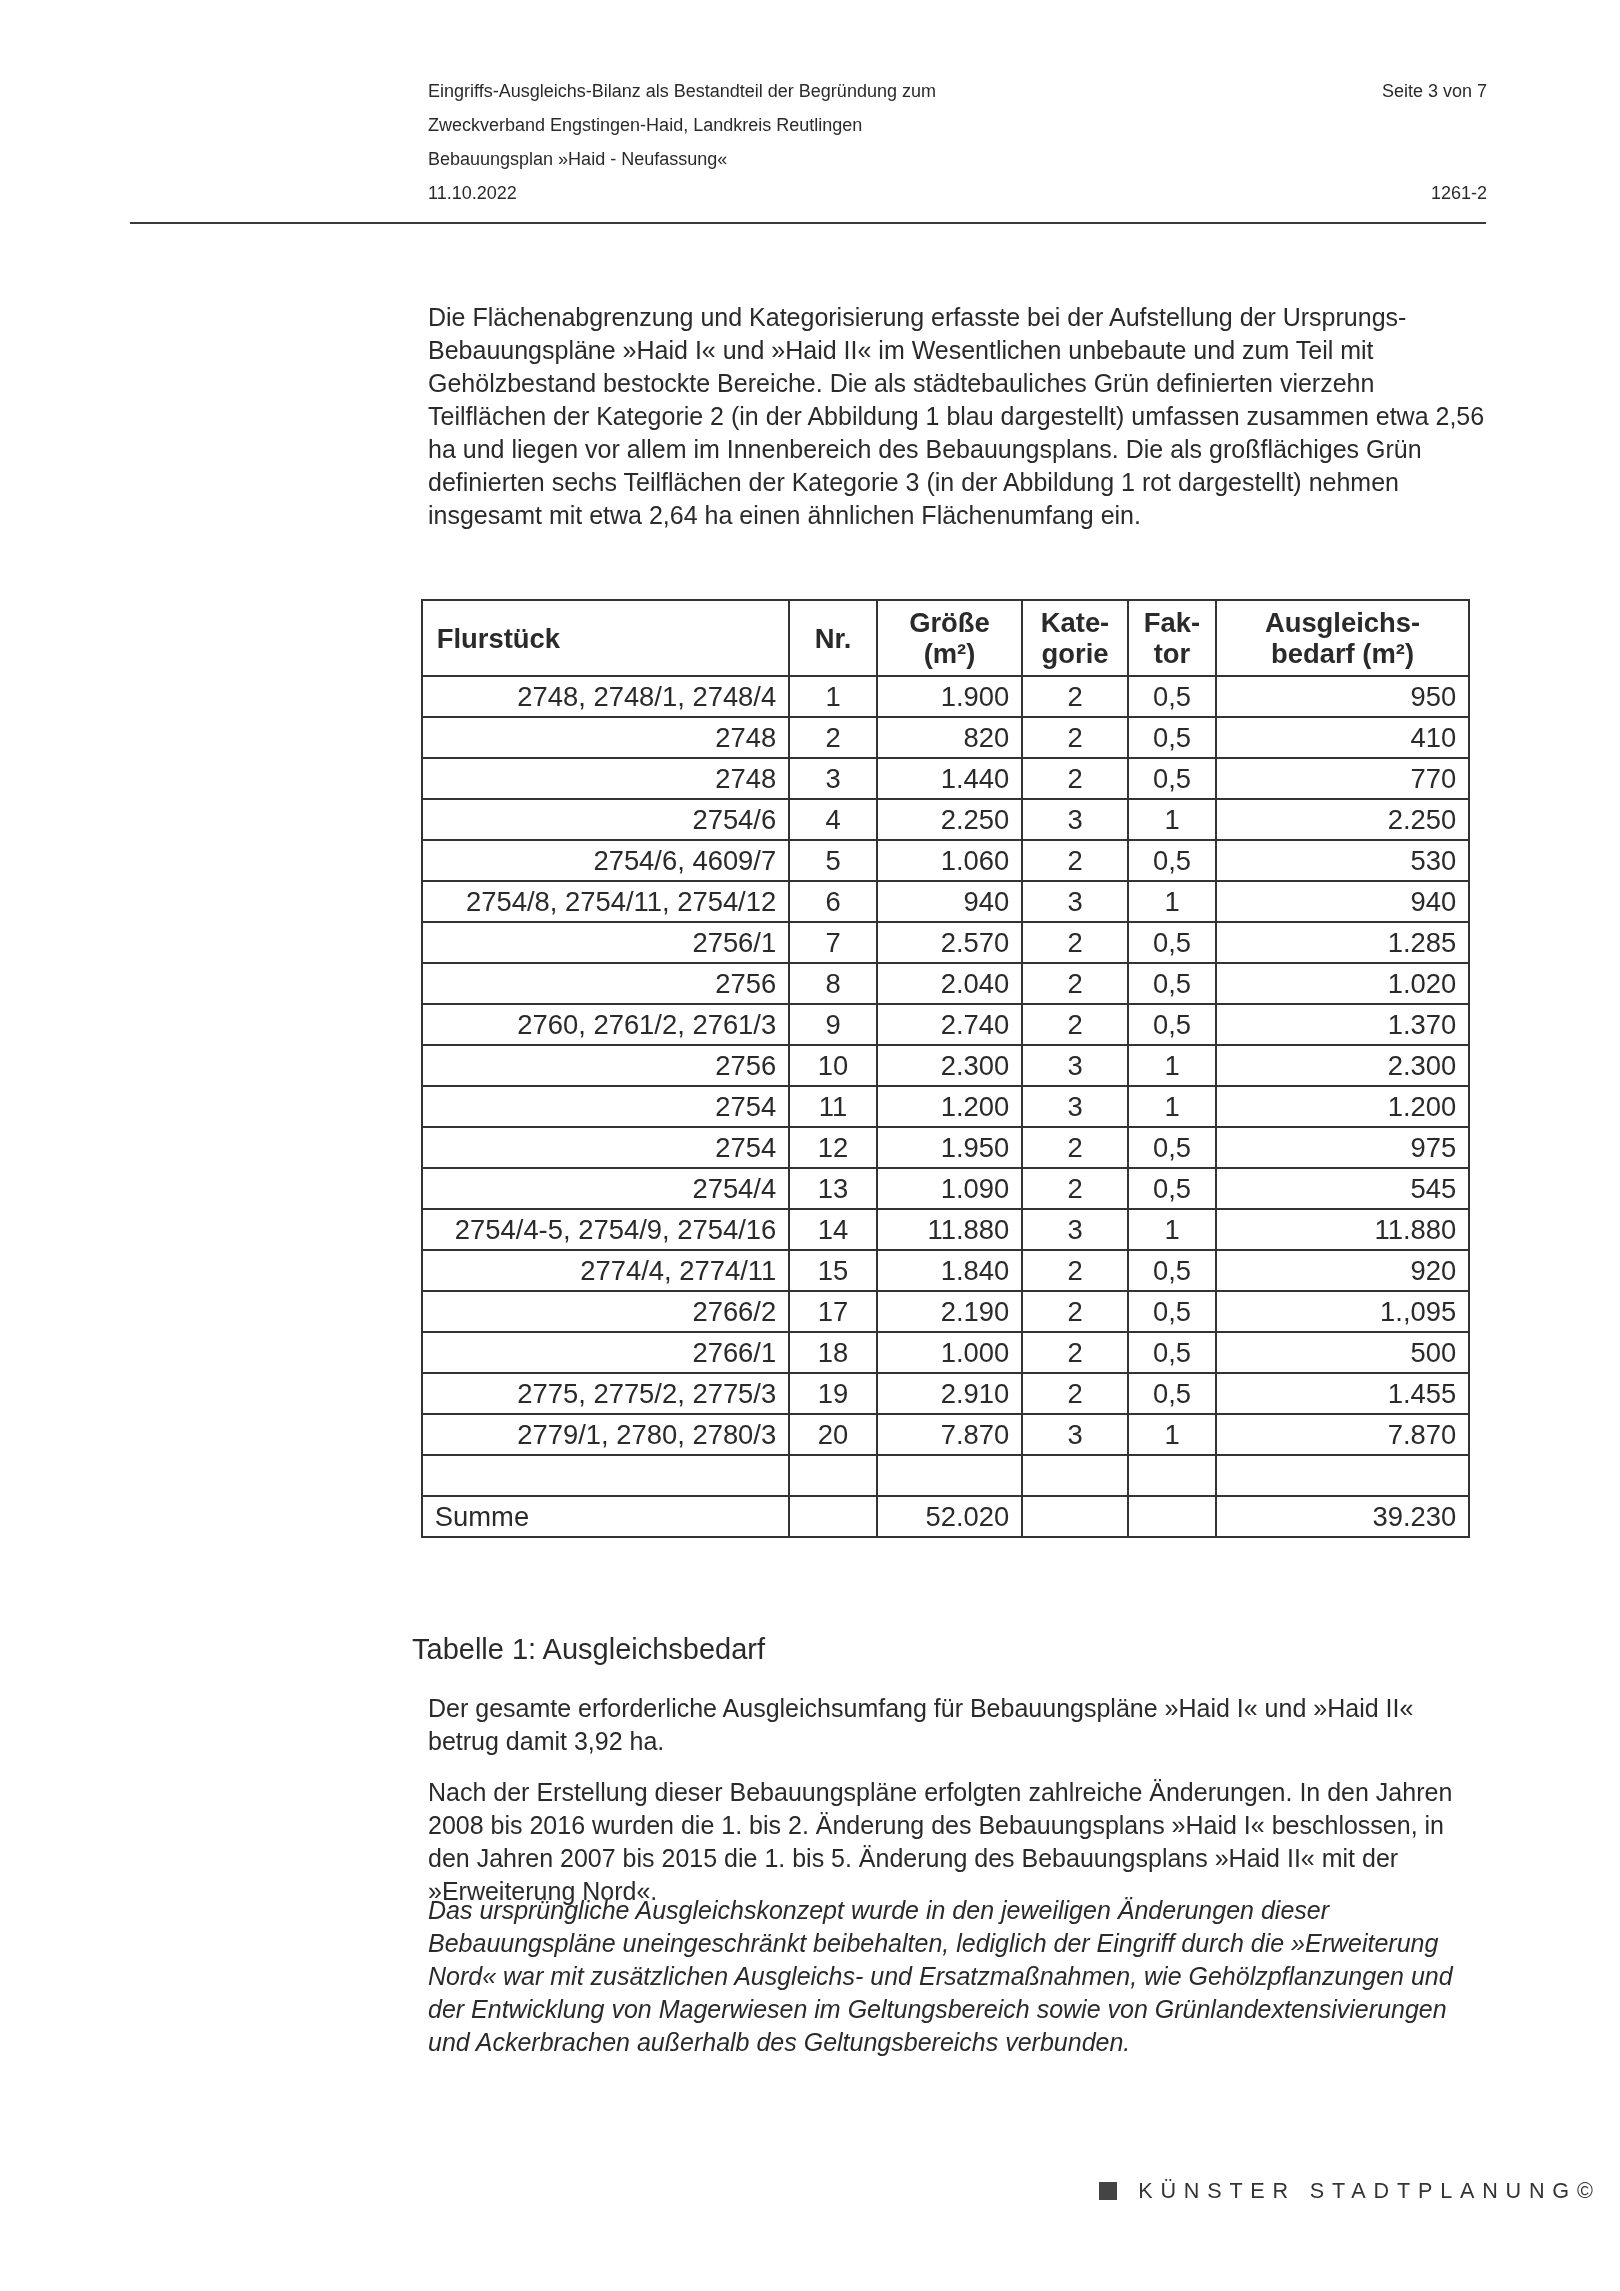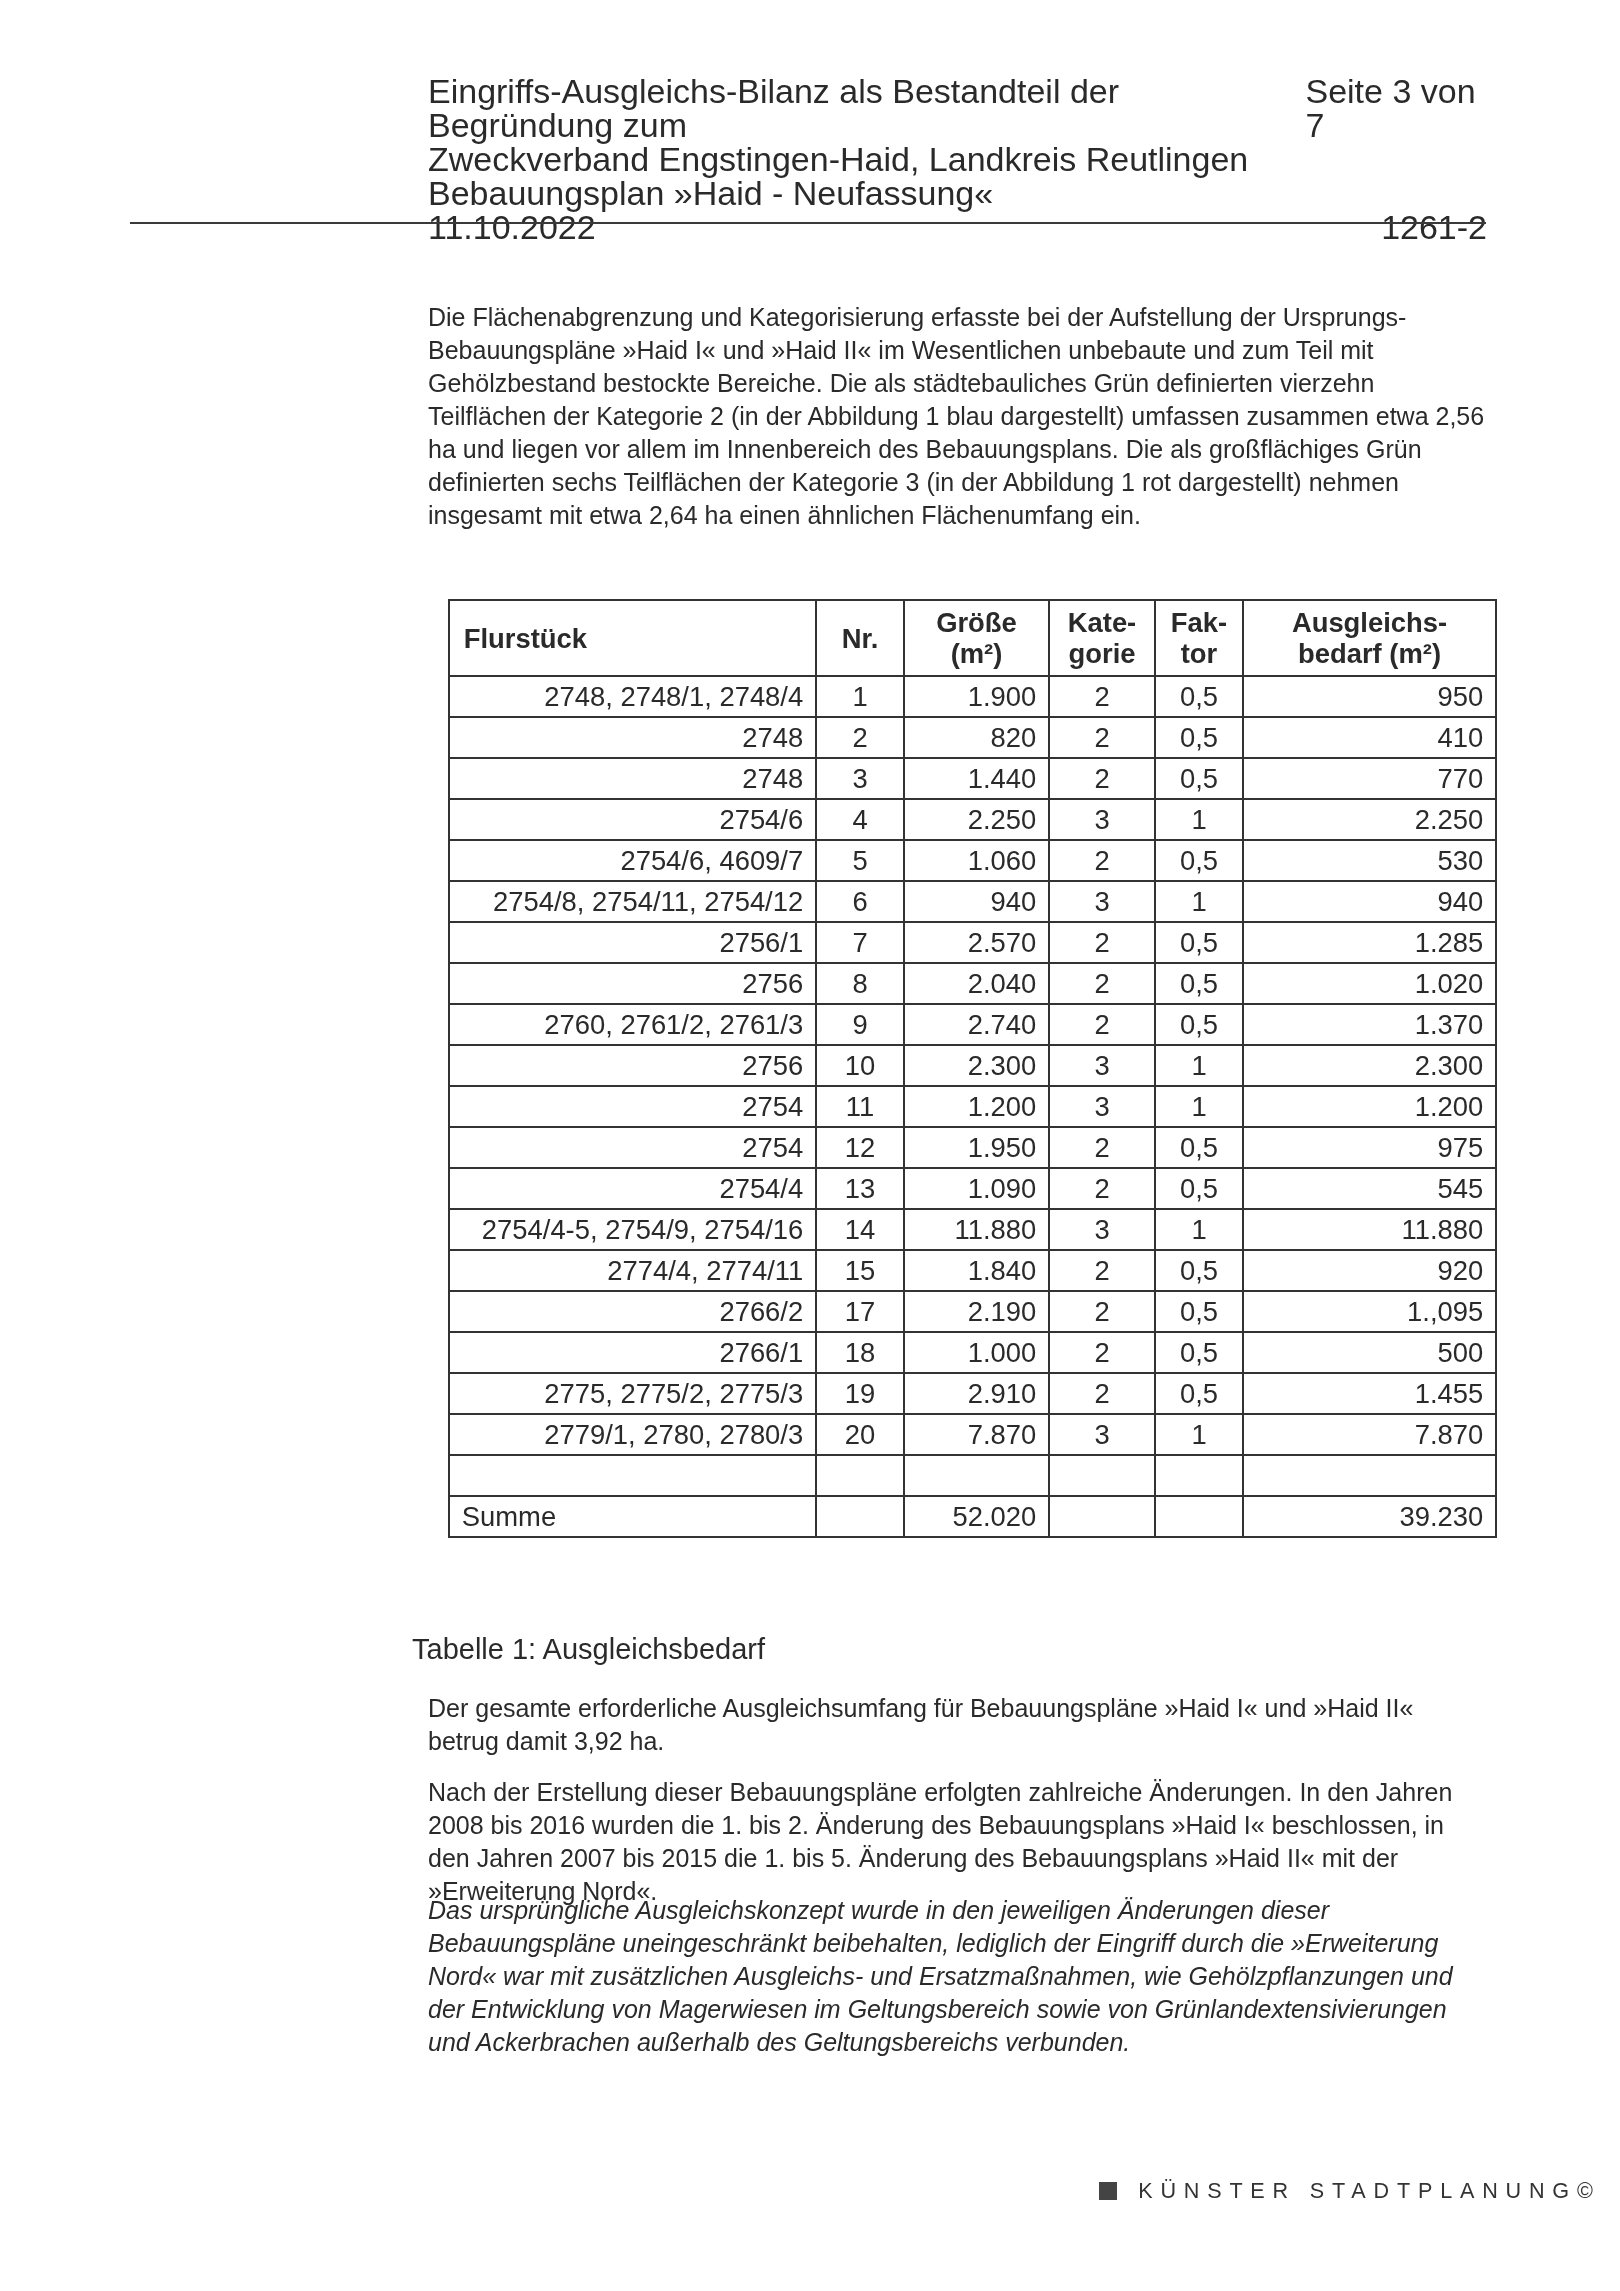--- a/index.html
+++ b/index.html
@@ -1,23 +1,23 @@
 <!DOCTYPE html>
 <html><head>
 <meta charset="utf-8">
 <style>
   html, body { margin: 0; padding: 0; background: #ffffff; }
   body { width: 1620px; height: 2292px; position: relative; overflow: hidden;
          font-family: "Liberation Sans", sans-serif; color: #2a2a2a; }
-  .hdr { position: absolute; left: 428px; top: 74px; width: 1059px; font-size: 34px; line-height: 34px; }
+  .hdr { position: absolute; left: 428px; top: 74px; width: 1059px; font-size: 18px; line-height: 34px; }
   .hdr .line { display: flex; justify-content: space-between; }
   .hdr-rule { position: absolute; left: 130px; top: 222px; width: 1356px; height: 2px; background: #3a3a3a; }
   .para { position: absolute; left: 428px; width: 1059px; font-size: 25px; line-height: 33px; margin: 0; }
   #p1 { top: 301px; }
-  table.tbl { position: absolute; left: 421px; top: 599px; width: 1049px; border-collapse: collapse; font-size: 27.4px; margin-left: 27px; }
+  table.tbl { position: absolute; left: 421px; top: 599px; width: 1049px; border-collapse: collapse; font-size: 27.4px; }
   table.tbl td, table.tbl th { border: 2px solid #333; padding: 0 11.8px; height: 39px; }
   table.tbl th { font-weight: bold; height: 74px; line-height: 31px; text-align: center; }
   table.tbl th.first { text-align: left; padding-left: 13.7px; }
   td.r { text-align: right; }
   td.c { text-align: center; }
   td.b { font-weight: normal; }
   .caption { position: absolute; left: 412px; top: 1633px; font-size: 29px; }
   #p2 { top: 1692px; }
   #p3 { top: 1776px; }
   #p4 { top: 1894px; font-style: italic; }

